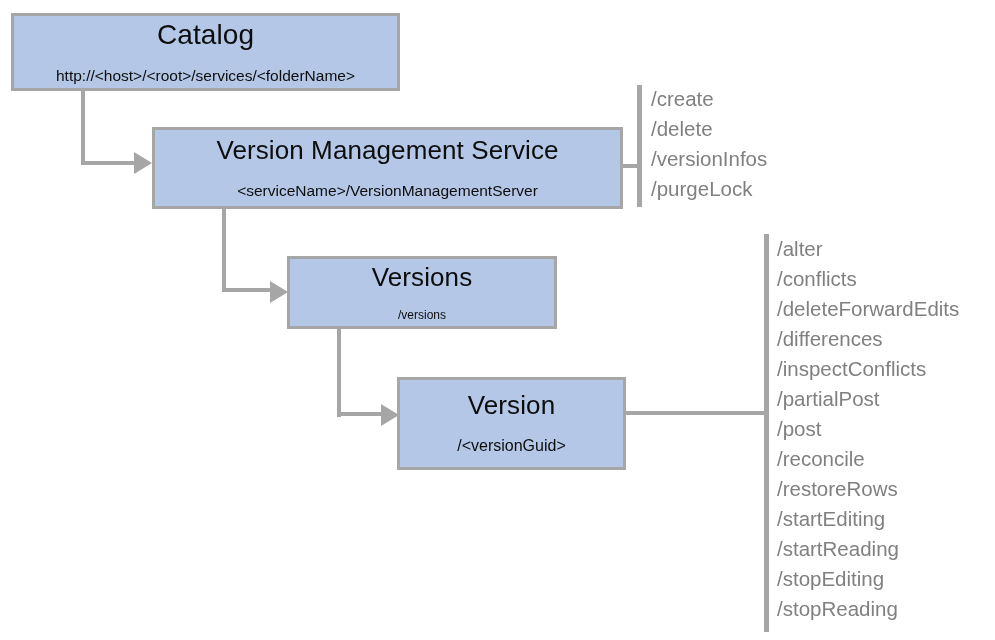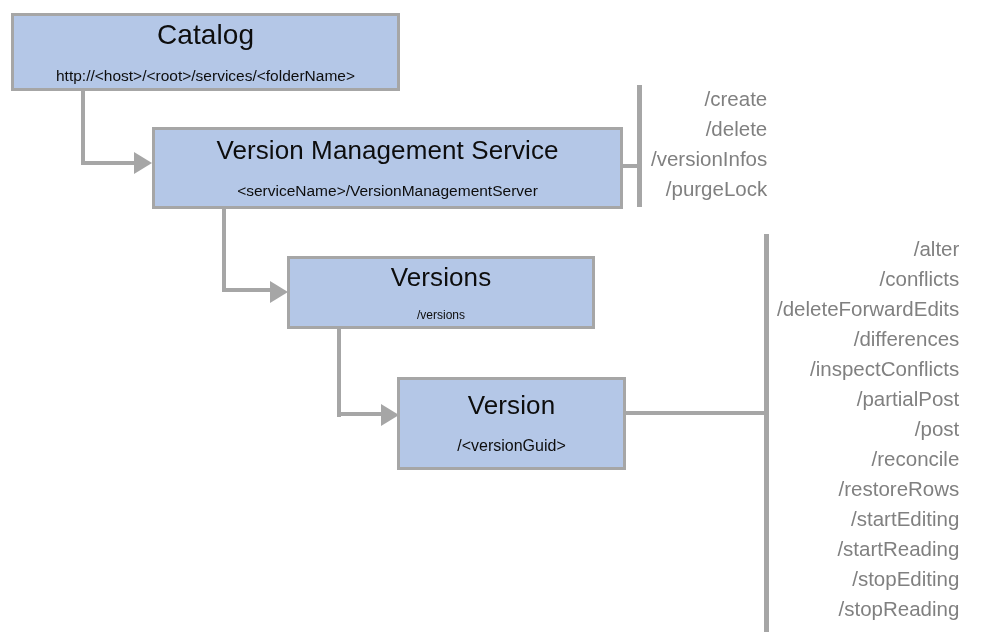--- a/index.html
+++ b/index.html
@@ -47,21 +47,21 @@
   }
 
   #node-catalog   { left: 11px;  top: 13px;  width: 389px; height: 78px; }
   #node-catalog .title { font-size: 28px; }
   #node-catalog .subtitle { font-size: 15.5px; }
 
   #node-vms       { left: 152px; top: 127px; width: 471px; height: 82px; }
   #node-vms .title { font-size: 26px; }
   #node-vms .subtitle { font-size: 15.5px; }
 
-  #node-versions  { left: 287px; top: 256px; width: 308px; height: 73px; }
+  #node-versions  { left: 287px; top: 256px; width: 270px; height: 73px; }
   #node-versions .title { font-size: 26px; }
   #node-versions .subtitle { font-size: 12px; }
 
   #node-version   { left: 397px; top: 377px; width: 229px; height: 93px; }
   #node-version .title { font-size: 26px; }
   #node-version .subtitle { font-size: 16px; }
 
   
   .conn-h {
     position: absolute;
@@ -90,21 +90,21 @@
   
   .ops {
     position: absolute;
     color: #808080;
     font-size: 20.5px;
     line-height: 30px;
     white-space: nowrap;
   }
   #ops-service { left: 651px; top: 84px; }
   #ops-version { left: 777px; top: 234px; }
-  .ops .op { display: block; text-align: right; }
+  .ops .op { display: block; }
 </style>
 </head>
 <body>
 
 <div id="canvas">
 
   <div class="conn-v" style="left:81px; top:91px; height:74px;"></div>
   <div class="conn-h" style="left:81px; top:161px; width:57px;"></div>
   <div class="arrow-right" style="left:134px; top:152px;"></div>
 

